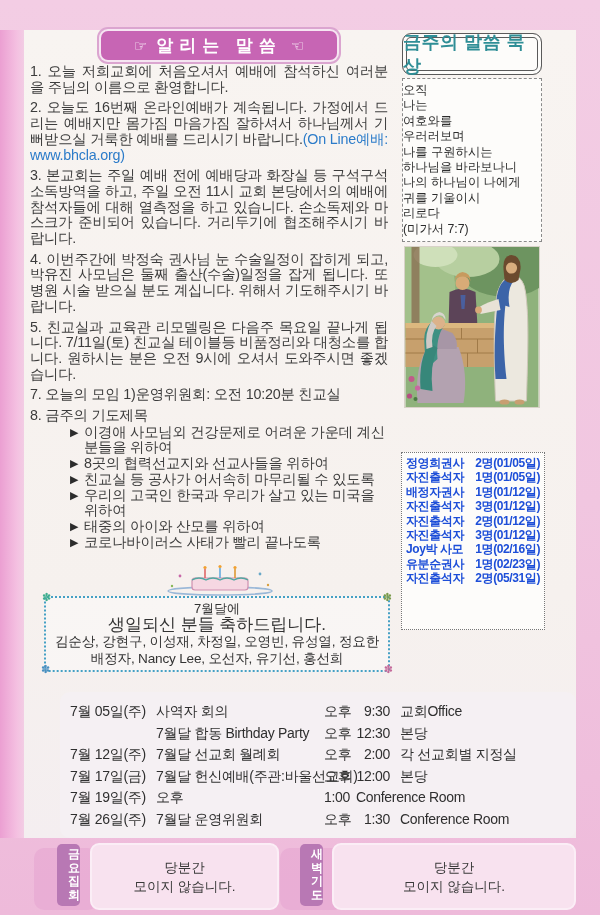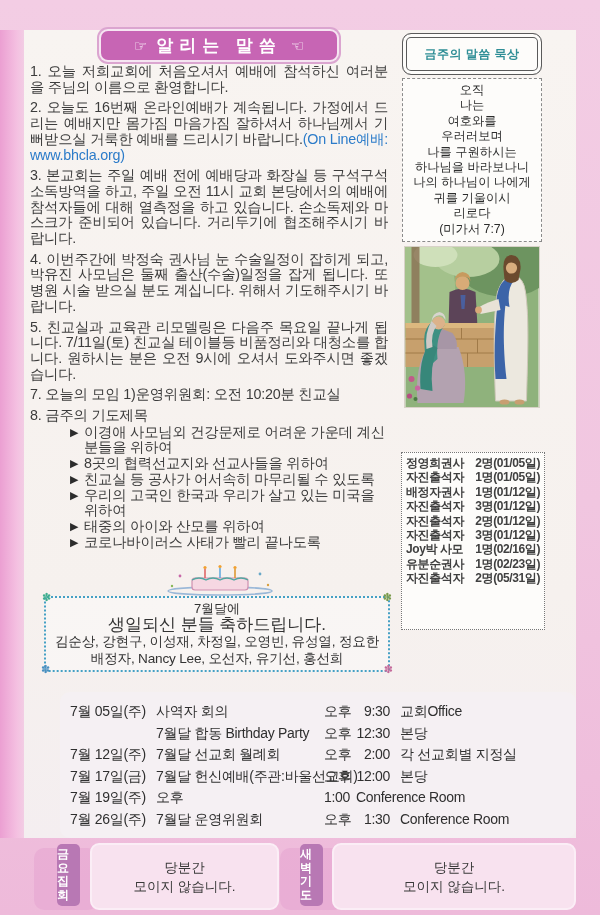--- a/index.html
+++ b/index.html
@@ -24,33 +24,33 @@
   .blue{color:#2b7bc9;}
   .prayer-list{margin:1px 0 0 40px;}
   .prayer-item{display:flex;margin-bottom:0px;}
   .prayer-item .marker{flex:0 0 14px;font-size:11px;line-height:15.7px;color:#2c2c2c;}
   .prayer-item .ptxt{flex:1;word-break:break-all;}
   
   .ticket{position:absolute;background:#fdfcfa;border:1.5px solid #5a5a5a;border-radius:9px;
         box-shadow:inset 0 0 0 3px #fdfcfa,inset 0 0 0 4px #5a5a5a;
         display:flex;flex-direction:column;align-items:center;justify-content:center;
         color:#2f8e96;font-weight:bold;}
-  .ticket1{left:402px;top:33px;width:138px;height:40px;font-size:12px;letter-spacing:0.5px;}
+  .ticket1{left:402px;top:33px;width:138px;height:40px;font-size:18px;letter-spacing:0.5px;}
   .ticket2{left:402px;top:409px;width:138px;height:40px;font-size:13px;line-height:16px;}
   
   .verse-box{position:absolute;left:402px;top:78px;width:138px;height:162px;
         background:#fdfcfa;border:1px dashed #8a8a8a;display:flex;flex-direction:column;
-        align-items:center;justify-content:center;color:#2c2c2c;font-size:12.3px;line-height:15.4px;text-align:center;}
+        align-items:flex-start;justify-content:center;color:#2c2c2c;font-size:12.3px;line-height:15.4px;text-align:center;}
   
   .pic{position:absolute;left:404px;top:246px;width:134px;height:160px;border:1px solid #d8d2c8;}
   
   .att-box{position:absolute;left:401px;top:452px;width:144px;height:178px;
         background:#fdfcfa;border:1px dotted #777;padding:3px 4px;box-sizing:border-box;}
   .att-row{display:flex;justify-content:space-between;font-size:12px;line-height:14.4px;
-        font-weight:bold;color:#404040;letter-spacing:-0.4px;}
+        font-weight:bold;color:#1d4ed8;letter-spacing:-0.4px;}
   
   .bday-box{position:absolute;left:44px;top:596px;width:342px;height:72px;
         border:2px dotted #45a0c4;border-radius:3px;display:flex;flex-direction:column;
         align-items:center;justify-content:center;color:#333;background:rgba(255,255,255,0.35);}
   .bday-l1{font-size:13px;line-height:16px;}
   .bday-l2{font-size:17px;line-height:16px;text-align:center;}
   .bday-n{font-size:13.6px;line-height:17px;letter-spacing:-0.2px;}
   .corner{position:absolute;font-size:11px;line-height:1;}
   .c-tl{left:-4px;top:-6px;color:#3fae8e;}
   .c-tr{right:-4px;top:-6px;color:#7a9a4a;}
@@ -63,21 +63,21 @@
   .s-row{display:grid;grid-template-columns:92px 168px 30px 44px auto;
         font-size:14px;line-height:21.5px;color:#2f2f2f;letter-spacing:-0.3px;}
   .s-date{padding-left:6px;white-space:nowrap;}
   .s-event{white-space:nowrap;}
   .s-ampm{white-space:nowrap;}
   .s-time{text-align:right;padding-right:8px;}
   .s-place{padding-left:2px;white-space:nowrap;}
   
   .b-shadow{position:absolute;width:64px;height:62px;background:#e7a8d2;border-radius:10px;opacity:0.65;}
   .vtab{position:absolute;width:23px;height:62px;background:#b878b4;border-radius:5px;
-        color:#fff;font-size:12px;font-weight:bold;display:flex;align-items:center;justify-content:flex-start;}
+        color:#fff;font-size:12px;font-weight:bold;display:flex;align-items:center;justify-content:flex-end;}
   .vtab .vlab{width:1em;word-break:break-all;line-height:13.5px;text-align:center;}
   .notice{position:absolute;height:63px;background:#f8e2ef;border:2px solid #fbeef6;border-radius:9px;
         display:flex;flex-direction:column;align-items:center;justify-content:center;
         color:#3a3a3a;font-size:13.5px;line-height:19px;}
 </style>
 </head>
 <body>
 
 <div class="page">
   <div class="left-strip"></div>

